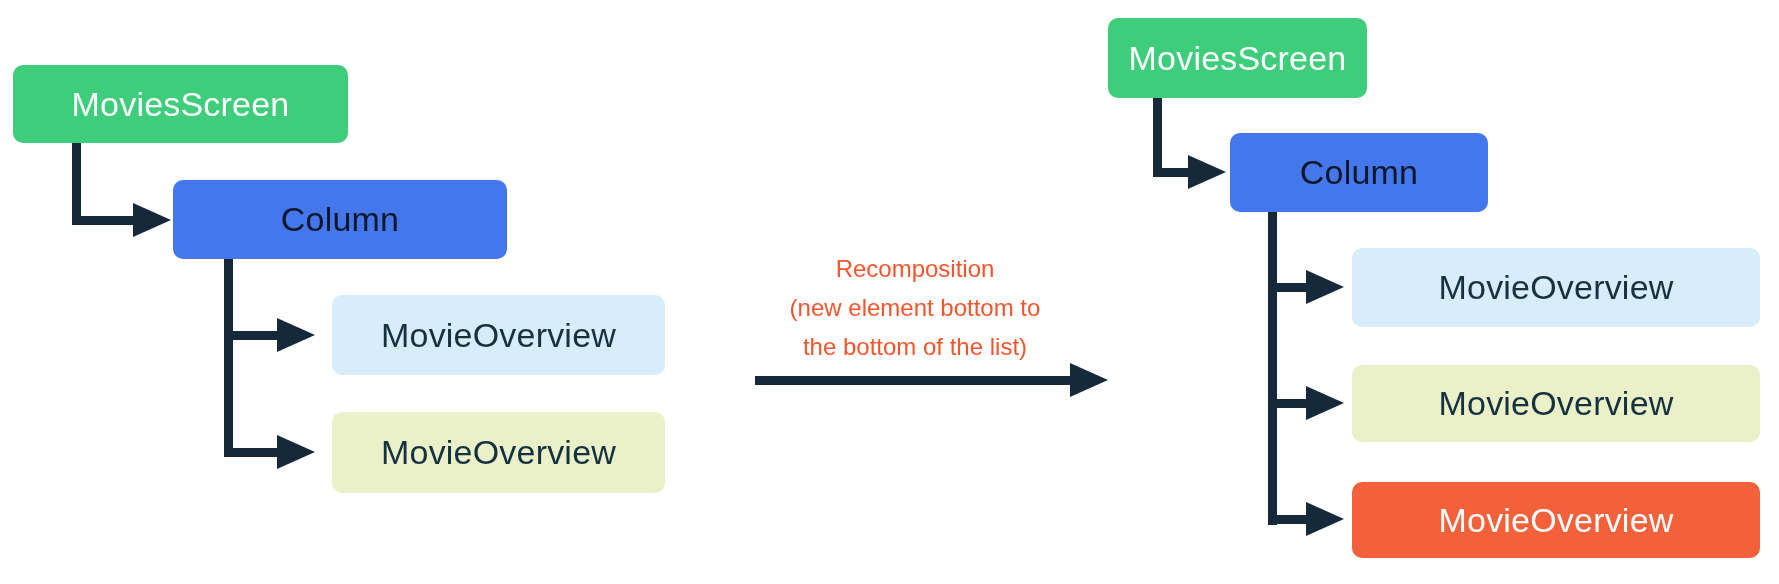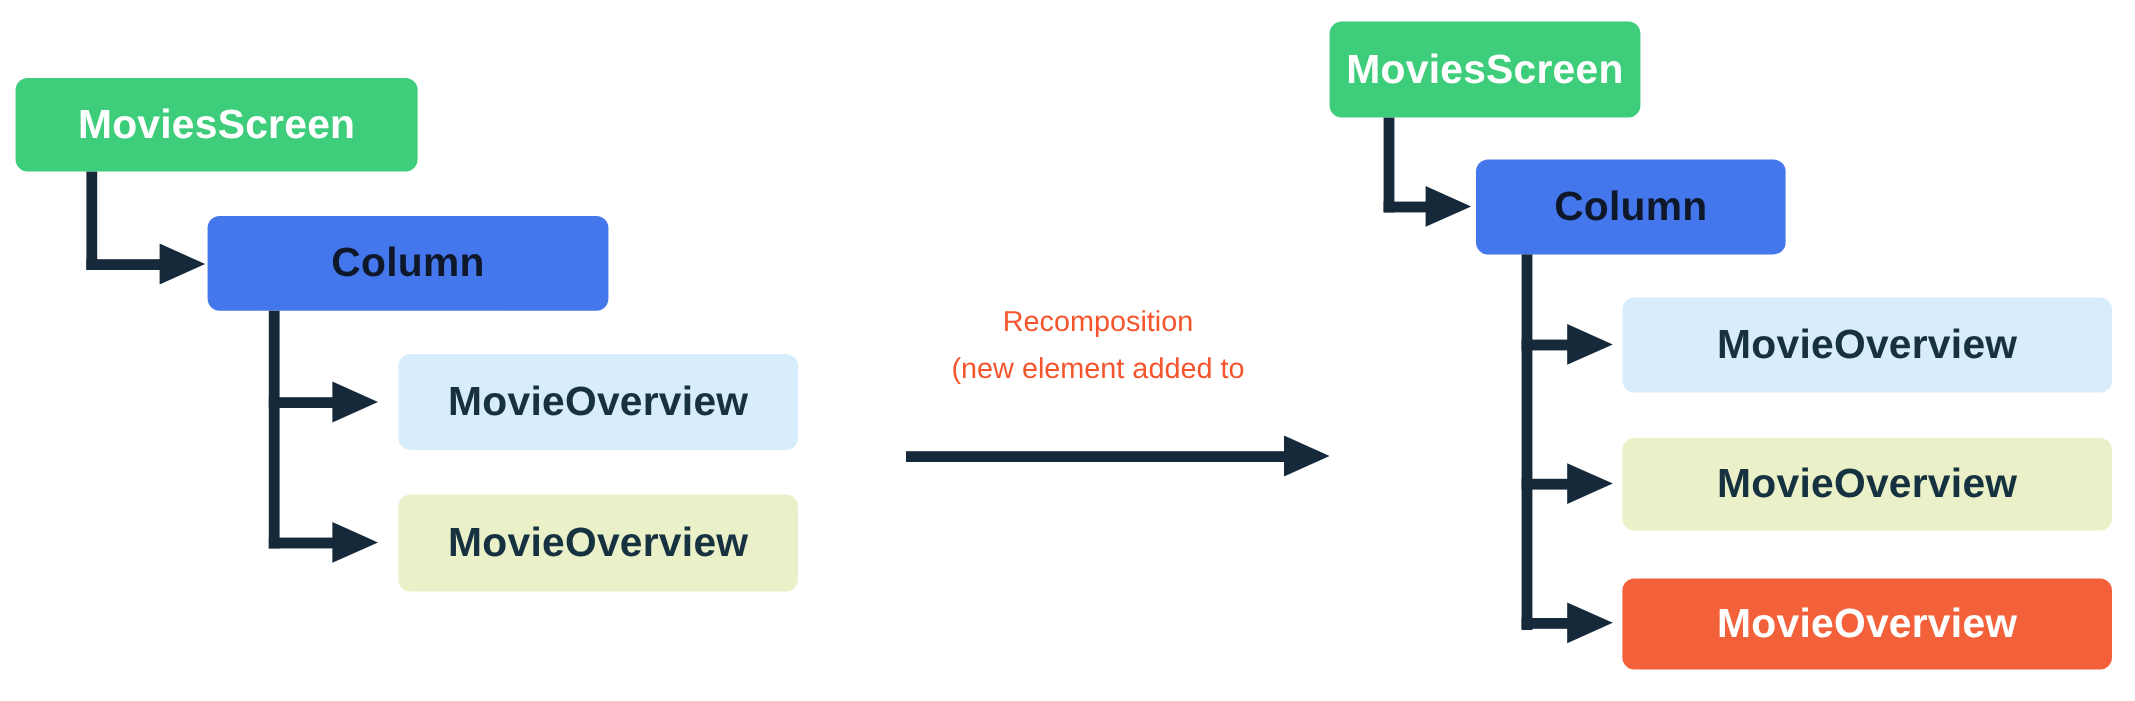--- a/index.html
+++ b/index.html
@@ -22,21 +22,21 @@
     background:#ffffff;
     overflow:hidden;
   }
   .node{
     position:absolute;
     display:flex;
     align-items:center;
     justify-content:center;
     border-radius:10px;
     font-size:34px;
-    font-weight:700;
+    font-weight:400;
     letter-spacing:0.2px;
     white-space:nowrap;
   }
   .node.green{background:var(--green);color:#ffffff;}
   .node.blue{background:var(--blue);color:#0f172a;}
   .node.light-blue{background:var(--light-blue);color:var(--dark-text);}
   .node.light-yellow{background:var(--light-yellow);color:var(--dark-text);}
   .node.orange{background:var(--orange);color:#ffffff;}
 
   .seg{position:absolute;background:var(--ink);}
@@ -125,21 +125,22 @@
 
     <div class="seg br2L-h"></div>
     <div class="head br2L-a"></div>
     <div class="node light-yellow m2L">
       <span>MovieOverview</span>
     </div>
   </div>
 
   <div class="caption">
     <div>Recomposition</div>
-    <div>(new element added to</div>
+    <div>(new element bottom to</div>
+    <div>the bottom of the list)</div>
   </div>
   <div class="seg arrowM-line"></div>
   <div class="head arrowM-head"></div>
 
   <div>
     <div class="node green gR">
       <span>MoviesScreen</span>
     </div>
 
     <div class="seg elbowR-v"></div>

